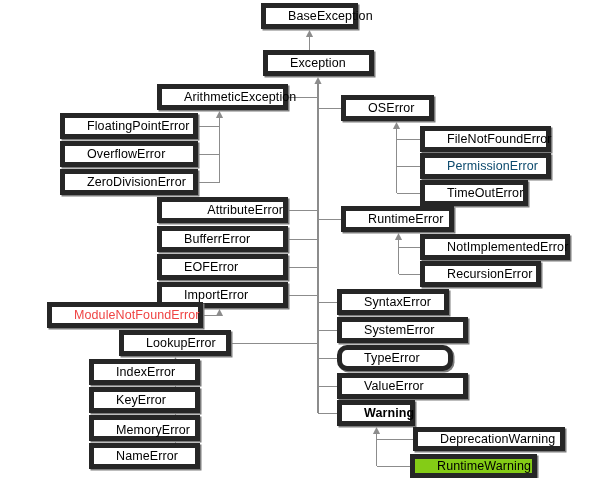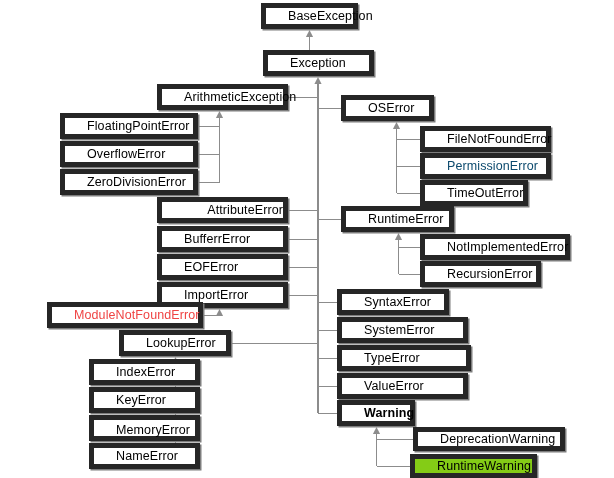--- a/index.html
+++ b/index.html
@@ -159,21 +159,21 @@
       </div>
       <div class="node" style="left: 420px; top: 261px; width: 121px; height: 26px; border-color: rgb(38, 38, 38); background: rgb(255, 255, 255); color: rgb(0, 0, 0); box-shadow: rgb(125, 125, 125) 1.5px 1.5px 0px 0px;">
         <span>RecursionError</span>
       </div>
       <div class="node" style="left: 337px; top: 289px; width: 112px; height: 26px; border-color: rgb(38, 38, 38); background: rgb(255, 255, 255); color: rgb(0, 0, 0); box-shadow: rgb(125, 125, 125) 1.5px 1.5px 0px 0px;">
         <span>SyntaxError</span>
       </div>
       <div class="node" style="left: 337px; top: 317px; width: 131px; height: 26px; border-color: rgb(38, 38, 38); background: rgb(255, 255, 255); color: rgb(0, 0, 0); box-shadow: rgb(125, 125, 125) 1.5px 1.5px 0px 0px;">
         <span>SystemError</span>
       </div>
-      <div class="node" style="left: 337px; top: 345px; width: 134px; height: 26px; border-color: rgb(38, 38, 38); background: rgb(255, 255, 255); color: rgb(0, 0, 0); box-shadow: rgb(125, 125, 125) 1.5px 1.5px 0px 0px;">
+      <div class="node" style="left: 337px; top: 345px; width: 116px; height: 26px; border-color: rgb(38, 38, 38); background: rgb(255, 255, 255); color: rgb(0, 0, 0); box-shadow: rgb(125, 125, 125) 1.5px 1.5px 0px 0px; border-radius: 10px;">
         <span>TypeError</span>
       </div>
       <div class="node" style="left: 337px; top: 373px; width: 131px; height: 26px; border-color: rgb(38, 38, 38); background: rgb(255, 255, 255); color: rgb(0, 0, 0); box-shadow: rgb(125, 125, 125) 1.5px 1.5px 0px 0px;">
         <span>ValueError</span>
       </div>
       <div class="node" style="left: 337px; top: 400px; width: 78px; height: 26px; border-color: rgb(38, 38, 38); background: rgb(255, 255, 255); color: rgb(0, 0, 0); box-shadow: rgb(125, 125, 125) 1.5px 1.5px 0px 0px; font-weight: bold;">
         <span>Warning</span>
       </div>
       <div class="node" style="left: 413px; top: 427px; width: 152px; height: 24px; border-color: rgb(38, 38, 38); background: rgb(255, 255, 255); color: rgb(0, 0, 0); box-shadow: rgb(125, 125, 125) 1.5px 1.5px 0px 0px;">
         <span>DeprecationWarning</span>

